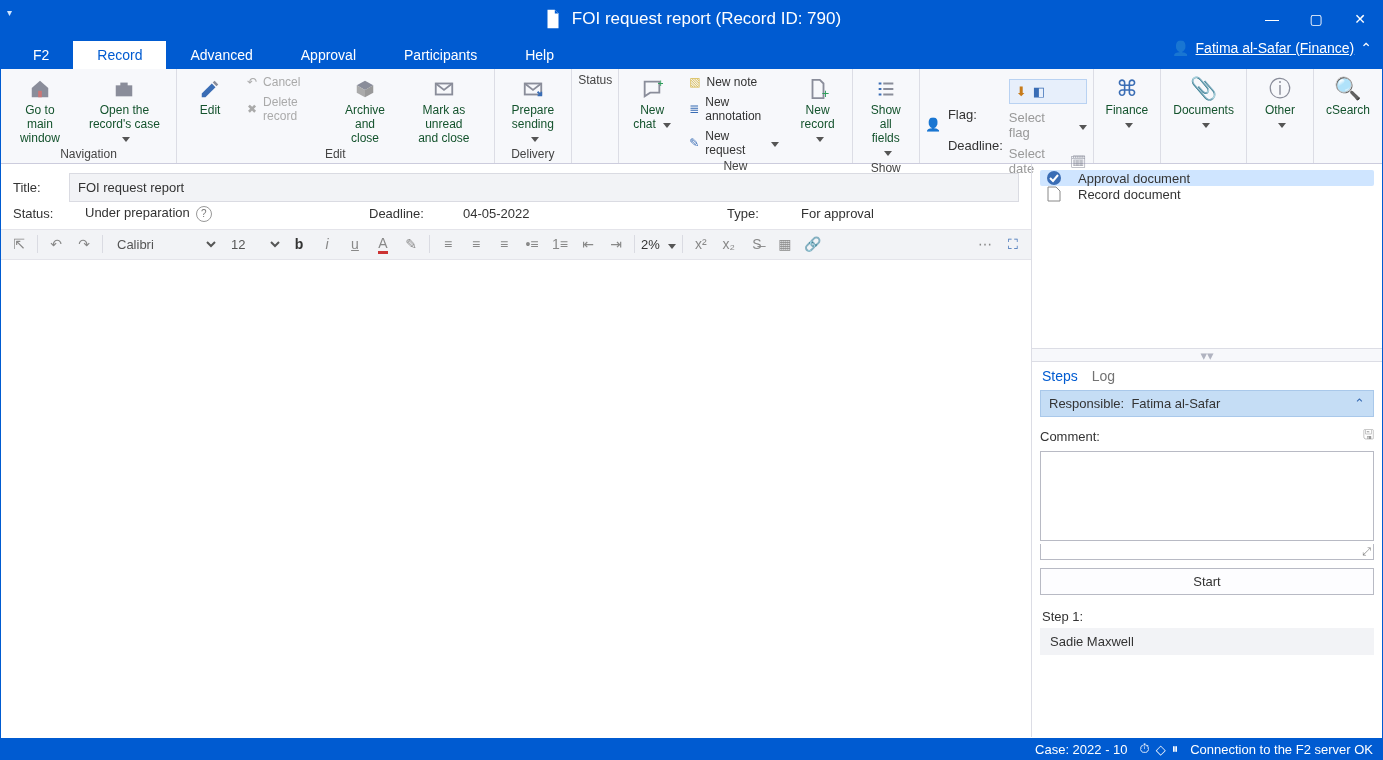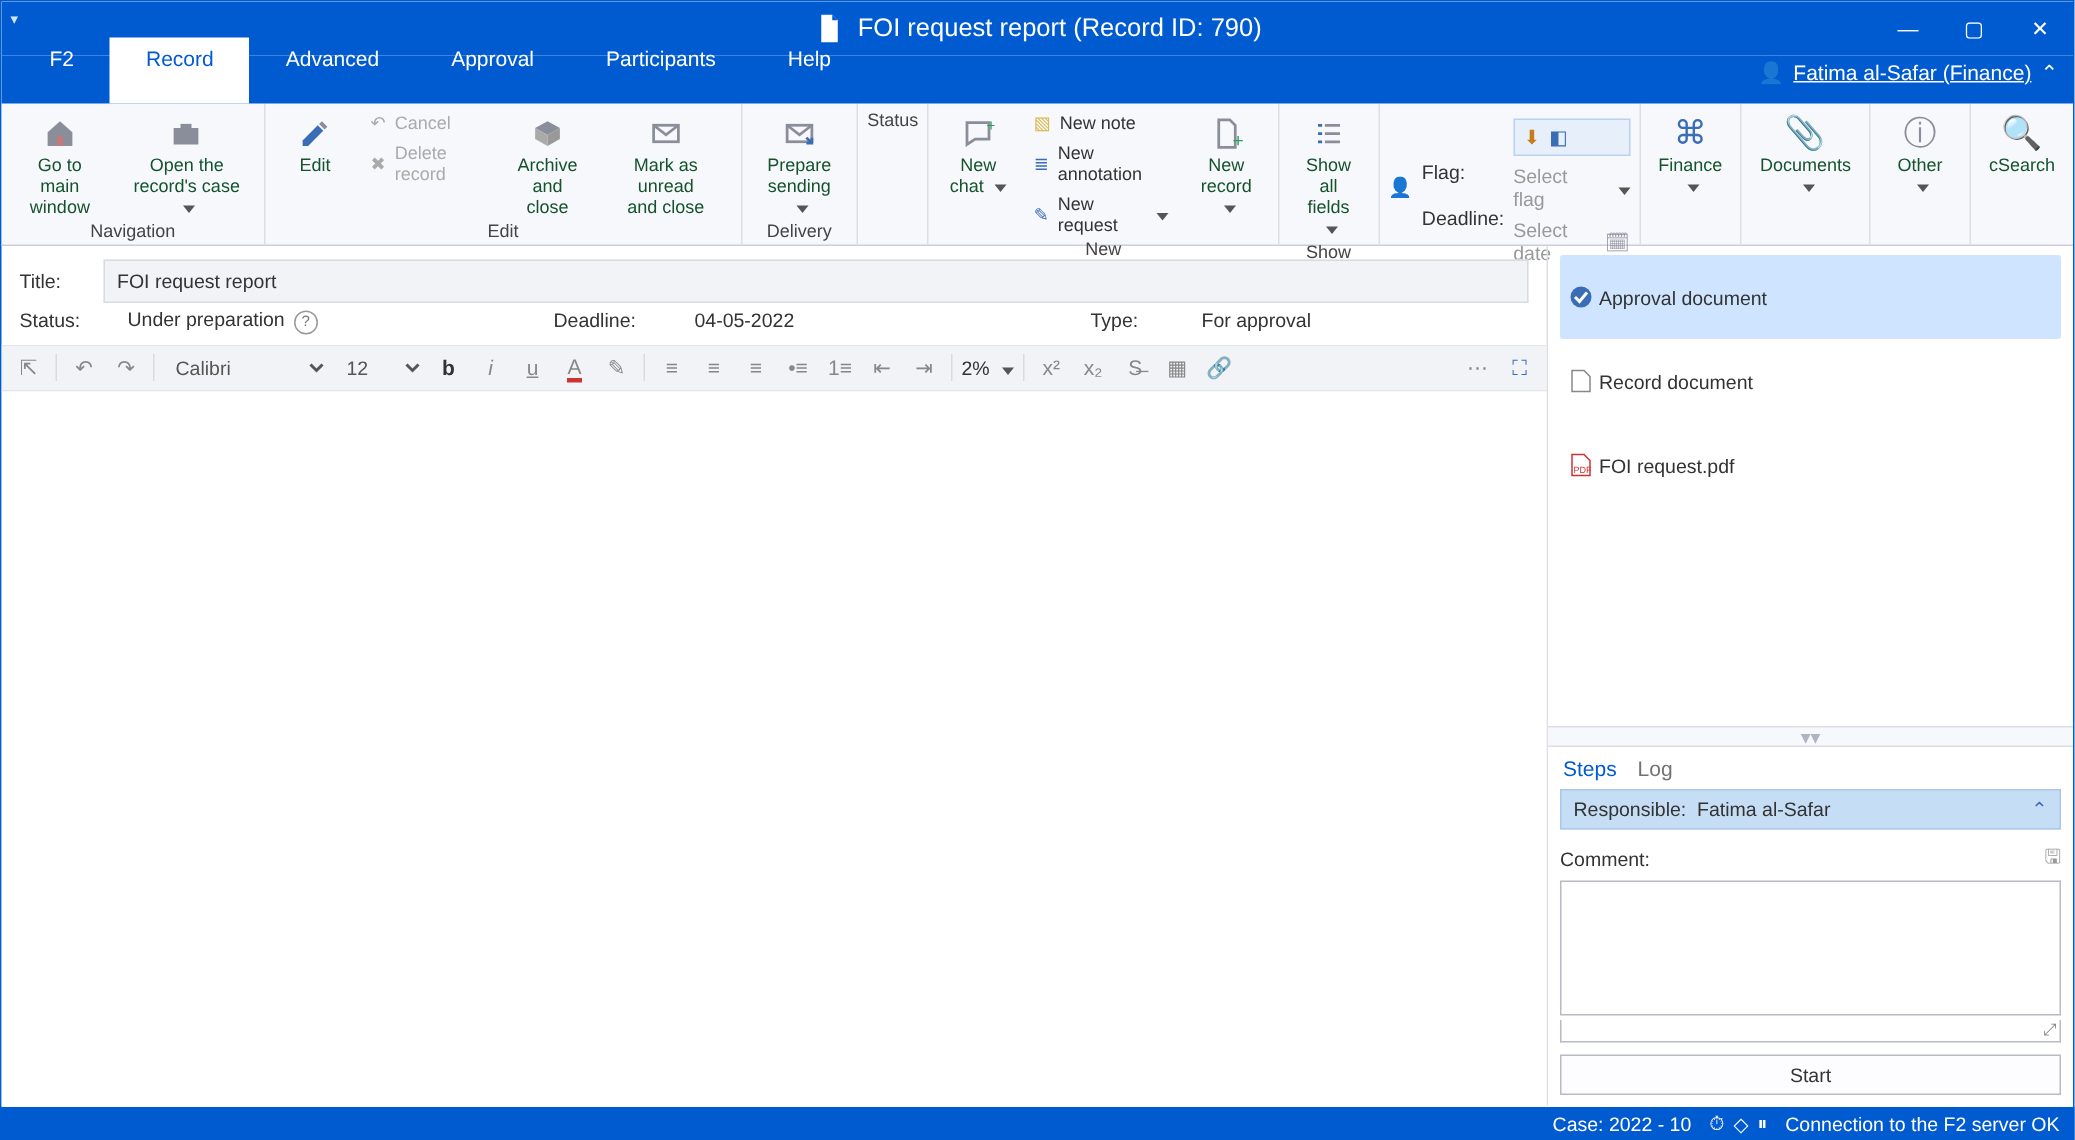--- a/index.html
+++ b/index.html
@@ -6,21 +6,21 @@
   body { margin:0; padding:0; background:#fff; font-size:13px; color:#333; width:1383px; height:760px; overflow:hidden; border:1px solid #005bd1;}
   
   .titlebar { background:#005bd1; color:#fff; height:36px; display:flex; align-items:center; justify-content:center; position:relative;}
   .titlebar .tleft { position:absolute; left:6px; top:6px; display:flex; gap:12px;}
   .titlebar .tleft span { font-size:10px; color:#cfe5ff;}
   .titlebar .wintitle { display:flex; align-items:center; gap:8px; font-size:17px;}
   .titlebar .wincontrols { position:absolute; right:0; top:0; display:flex;}
   .titlebar .wincontrols div { width:44px; height:36px; display:flex; align-items:center; justify-content:center; font-size:14px; color:#fff;}
   
   .menubar { background:#005bd1; height:32px; display:flex; align-items:flex-end; position:relative; padding-left:8px;}
-  .menubar .tab { padding:6px 24px 22px 24px; color:#fff; font-size:14px; cursor:pointer;}
+  .menubar .tab { padding:6px 24px 6px 24px; color:#fff; font-size:14px; cursor:pointer;}
   .menubar .tab.active { background:#fff; color:#005bd1;}
   .menubar .userarea { position:absolute; right:10px; top:3px; color:#fff; display:flex; align-items:center; gap:6px; font-size:14px;}
   .menubar .userarea .uname { text-decoration: underline;}
   .menubar .userarea .chev { font-size:14px;}
   
   .ribbon { height:95px; border-bottom:1px solid #ccd; background:#f7f8fb; display:flex;}
   .rgroup { border-right:1px solid #dcdde5; padding:4px 6px 2px 6px; display:flex; flex-direction:column; align-items:center; justify-content:space-between;}
   .rgroup .rtop { display:flex; align-items:flex-start; gap:6px; flex:1;}
   .rgroup .rlabel { font-size:12px; color:#444; padding-bottom:1px;}
   .rbtn { display:flex; flex-direction:column; align-items:center; justify-content:flex-start; padding:2px 6px; cursor:pointer; min-width:54px; }
@@ -43,21 +43,21 @@
   .edsep { width:1px; height:18px; background:#dadbe2; margin:0 2px;}
   .edsel { background:transparent; border:none; font-size:13px; color:#555; padding:2px 4px; min-width:60px;}
   .edbtn.dark { color:#333; font-weight:bold;}
   
   .mainarea { display:flex; height:calc(100% - 36px - 32px - 95px - 22px);}
   .editor-col { flex:1; display:flex; flex-direction:column; border-right:1px solid #dcdde5;}
   .editor-body { flex:1; background:#fff;}
   .side-col { width:350px; display:flex; flex-direction:column;}
   
   .docs { padding:6px 8px;}
-  .docrow { display:flex; align-items:center; gap:4px; padding:20px 6px; font-size:13px; cursor:pointer; border-radius:2px;}
+  .docrow { display:flex; align-items:center; gap:16px; padding:0 6px; font-size:13px; cursor:pointer; border-radius:2px;}
   .docrow.sel { background:#cfe5ff;}
   .docic { width:16px; height:16px; display:inline-flex; align-items:center; justify-content:center;}
   
   .hsplit { height:14px; display:flex; align-items:center; justify-content:center; border-top:1px solid #dcdde5; border-bottom:1px solid #dcdde5; background:#f7f8fb;}
   .hsplit .grip { color:#b0b3c0;}
   
   .tabs2 { padding:6px 10px 0 10px; font-size:14px;}
   .tabs2 .t { display:inline-block; margin-right:10px; color:#737373; cursor:pointer;}
   .tabs2 .t.act { color:#005bd1;}
   .respbar { margin:6px 8px 0 8px; background:#c5ddf5; border:1px solid #a9c8ea; padding:5px 8px; display:flex; align-items:center; justify-content:space-between; font-size:13px;}
@@ -395,29 +395,20 @@
         <span>Approval document</span>
       </div>
       <div class="docrow">
         <span class="docic">
             <svg width="14" height="16" viewBox="0 0 14 16">
               <path fill="#fff" stroke="#888" d="M1 1h8l4 4v10H1z"></path>
             </svg>
           </span>
         <span>Record document</span>
       </div>
-      <div class="docrow">
-        <span class="docic">
-            <svg width="14" height="16" viewBox="0 0 14 16">
-              <path fill="#fff" stroke="#c33" d="M1 1h8l4 4v10H1z"></path>
-              <text x="2" y="13" font-size="6" fill="#c33">PDF</text>
-            </svg>
-          </span>
-        <span>FOI request.pdf</span>
-      </div>
     </div>
     <div style="flex:0 0 140px;"></div>
     <div class="hsplit">
         <span class="grip">▾▾</span>
       </div>
 
     <div class="tabs2">
       <span class="t act">Steps</span>
       <span class="t">Log</span>
     </div>

